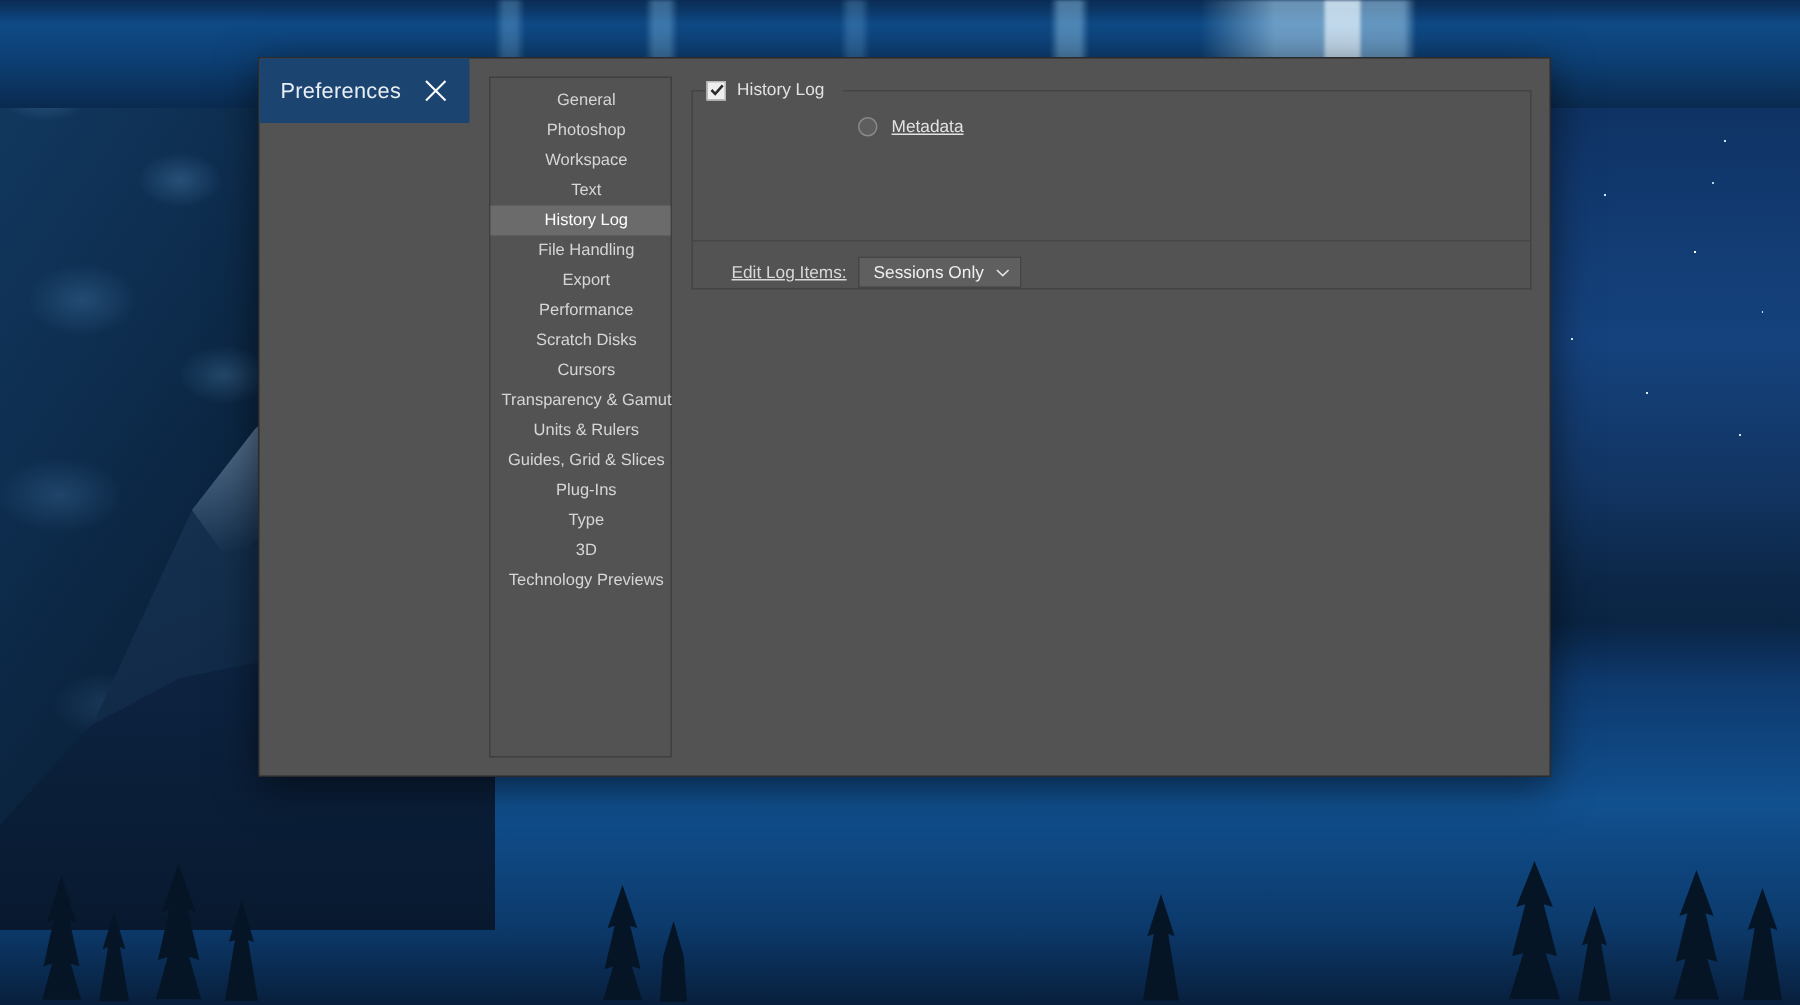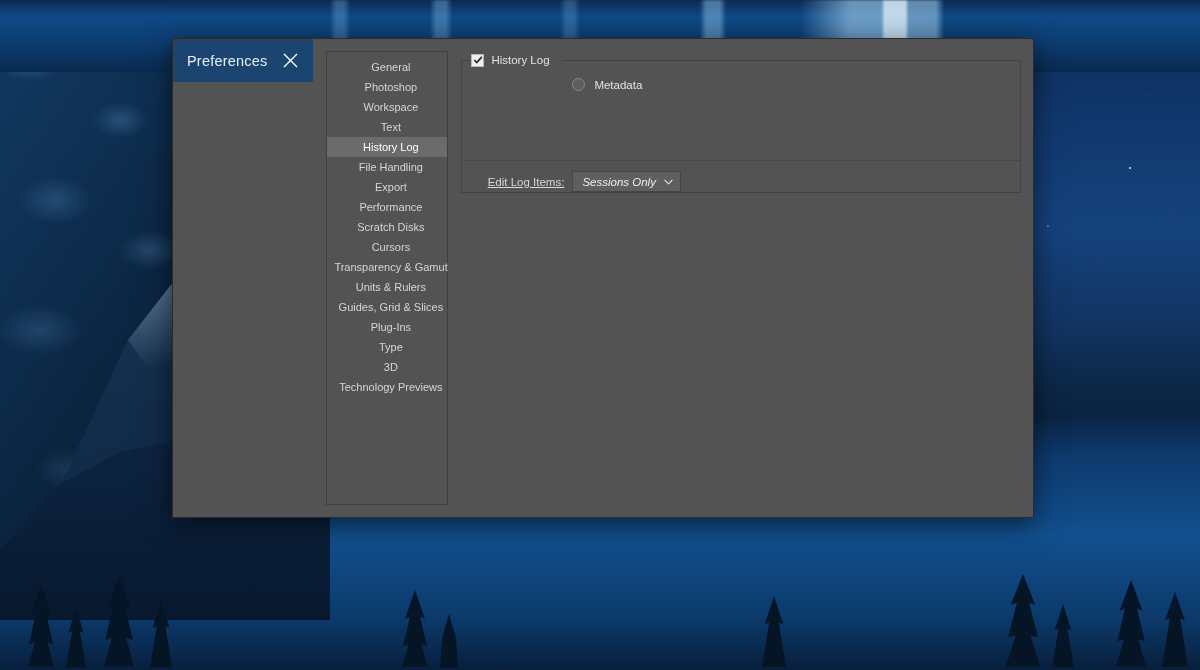--- a/index.html
+++ b/index.html
@@ -265,20 +265,21 @@
     left: 2.5px; top: 2.5px;
     width: 6px; height: 6px;
     border-radius: 50%;
     background: #1473e6;
   }
   .radio-text {
     color: #e3e3e3;
     font-size: 11.5px;
     padding-left: 9px;
     white-space: nowrap;
+    text-decoration: underline;
   }
   .choose-btn {
     margin-left: 23px;
     width: 86px; height: 21px;
     background: #5a5a5a;
     border: 1px solid #2e2e2e;
     color: #e8e8e8;
     font-size: 11.5px;
     font-family: "Liberation Sans", sans-serif;
     cursor: pointer;
@@ -318,21 +319,20 @@
     height: 21px;
     background: #5f5f5f;
     border: 1px solid #454545;
     color: #efefef;
     font-size: 11.5px;
     display: flex;
     align-items: center;
     gap: 8px;
     padding: 0 7px 0 9px;
     cursor: pointer;
-    font-style: italic;
   }
   .select svg { display: block; }
 
   
   .button-col {
     position: absolute;
     right: 0; top: 9px;
     width: 62px;
     display: flex;
     flex-direction: column;

